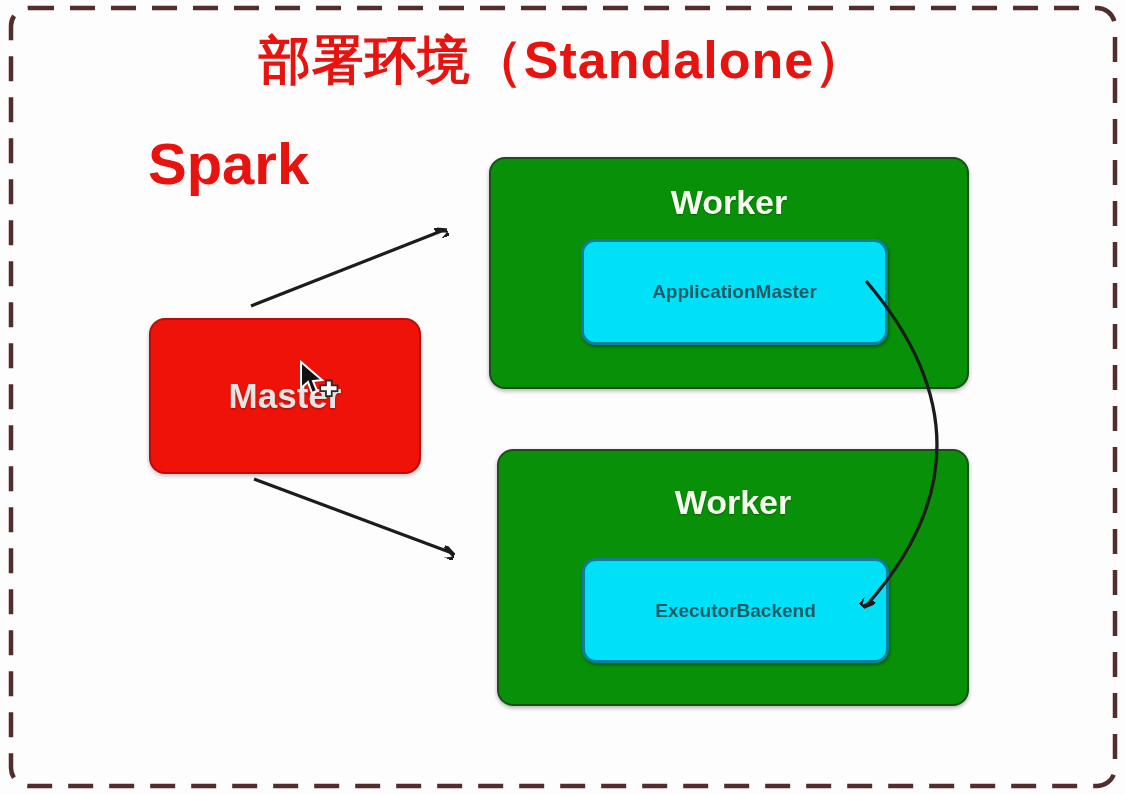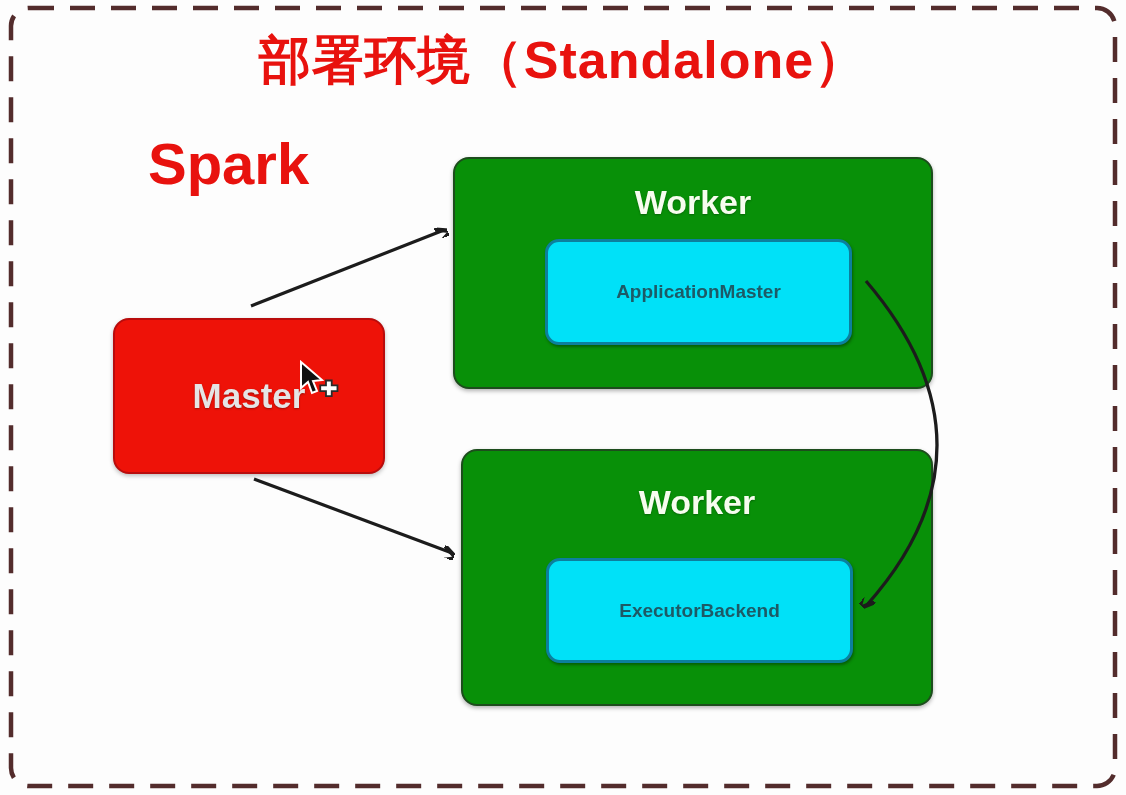--- a/index.html
+++ b/index.html
@@ -38,20 +38,21 @@
     top: 130px;
     font-size: 58px;
     font-weight: bold;
     color: var(--accent-red, #e8120e);
     margin-left: 40px;
   }
   .node {
     position: absolute;
     border-radius: 16px;
     box-sizing: border-box;
+    margin-left: 36px;
   }
   .master-node {
     left: 113px;
     top: 318px;
     width: 272px;
     height: 156px;
     background: var(--master-red, #ee1208);
     border: 2px solid #b90c0c;
     box-shadow: 0 2px 4px rgba(0,0,0,0.25);
     display: flex;

